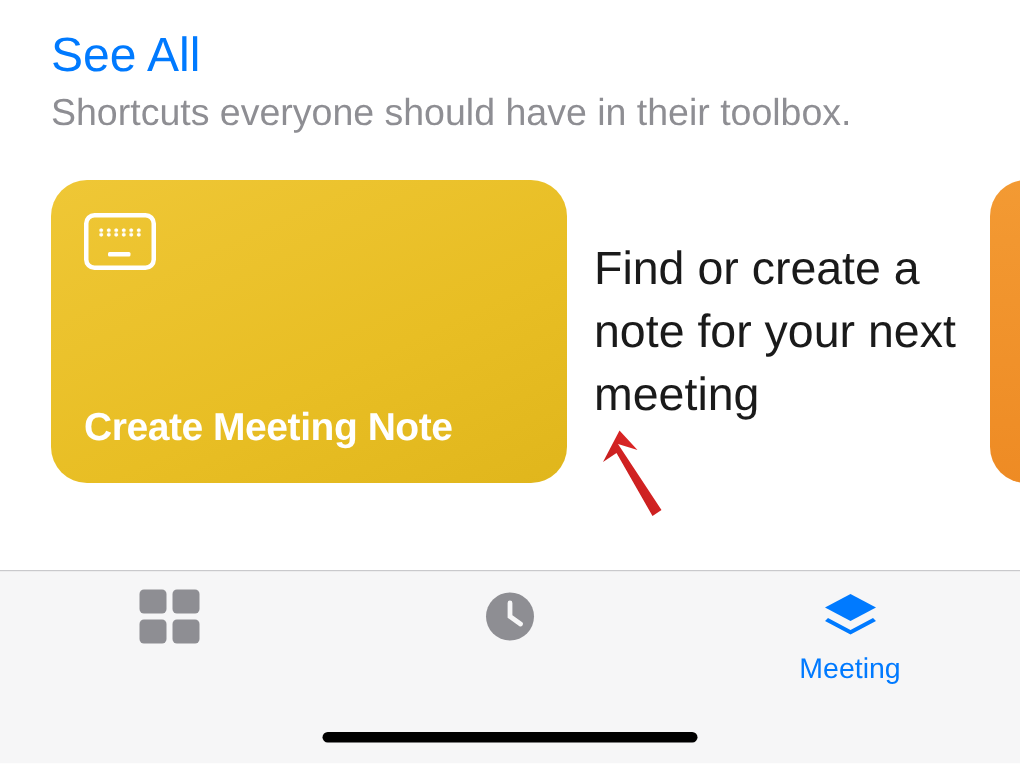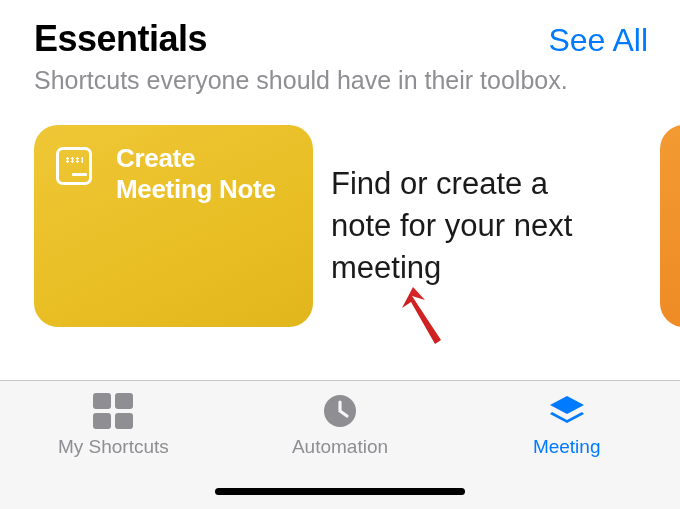--- a/index.html
+++ b/index.html
@@ -41,27 +41,27 @@
       font-weight: 400;
     }
     .cards-row {
       display: flex;
       align-items: center;
       gap: 18px;
       padding: 30px 0 0 34px;
       position: relative;
     }
     .card {
-      width: 279px;
+      width: 344px;
       height: 202px;
       border-radius: 24px;
       background: linear-gradient(155deg, #efc736 0%, #e8be24 60%, #e0b61c 100%);
       padding: 18px 22px 22px 22px;
       display: flex;
-      flex-direction: row;
+      flex-direction: column;
       justify-content: space-between;
       cursor: pointer;
       flex-shrink: 0;
       gap: 24px;
     }
     .card-icon {
       width: 48px;
       height: 38px;
       border: 3px solid #fff;
       border-radius: 7px;
@@ -175,21 +175,20 @@
       width: 250px;
       height: 7px;
       background: #000;
       border-radius: 5px;
     }
   </style>
 </head>
 <body>
 
 <div class="section-header">
-  <div class="section-title">Essentials</div>
   <div class="see-all">See All</div>
 </div>
 <div class="section-sub">Shortcuts everyone should have in their toolbox.</div>
 
 <div class="cards-row">
   <div class="card">
     <div class="card-icon"></div>
     <div class="card-title">Create Meeting Note</div>
   </div>
   <div class="card-desc">Find or create a note for your next meeting</div>
@@ -211,30 +210,28 @@
   <div class="tabbar">
     <div class="tab">
       <div class="tab-icon">
         <div class="my-shortcuts-icon">
           <span></span>
             <span></span>
             <span></span>
             <span></span>
         </div>
       </div>
-      <div class="tab-label">My Shortcuts</div>
     </div>
     <div class="tab">
       <div class="tab-icon">
         <svg width="36" height="36" viewBox="0 0 36 36">
           <circle cx="18" cy="18" r="16" fill="#8e8e93"></circle>
           <path d="M 18 9 L 18 18 L 25 23" stroke="#f6f6f7" stroke-width="3.2" stroke-linecap="round" fill="none"></path>
         </svg>
       </div>
-      <div class="tab-label">Automation</div>
     </div>
     <div class="tab active">
       <div class="tab-icon">
         <svg width="40" height="36" viewBox="0 0 40 36">
           <path d="M 20 3 L 37 12 L 20 21 L 3 12 Z" fill="#007aff"></path>
           <path d="M 5 19 L 20 27 L 35 19 L 37 21 L 20 30 L 3 21 Z" fill="#007aff"></path>
         </svg>
       </div>
       <div class="tab-label">Meeting</div>
     </div>

